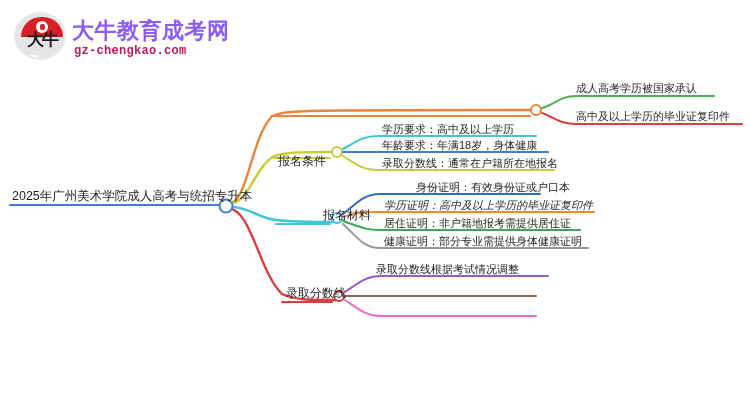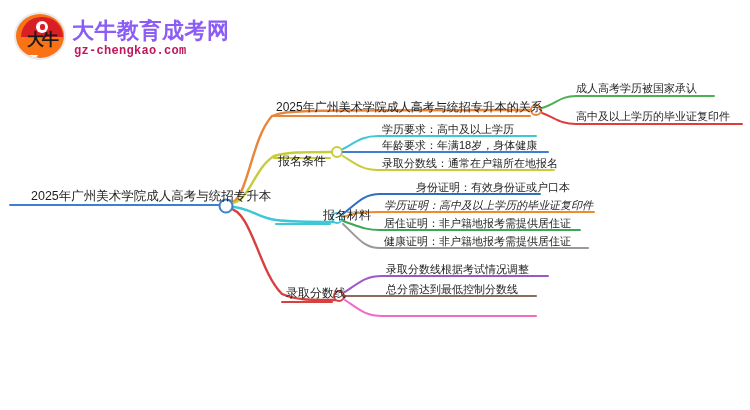--- a/index.html
+++ b/index.html
@@ -8,21 +8,21 @@
     background: #ffffff;
     font-family: "Liberation Sans", "DejaVu Sans", sans-serif;
     overflow: hidden;
   }
   #canvas { position: relative; width: 750px; height: 410px; background: #fff; }
 
   
   .logo-wrap { position: absolute; left: 14px; top: 8px; width: 200px; height: 58px; }
   .logo-bubble {
     position: absolute; left: 0; top: 4px; width: 52px; height: 48px;
-    background: #f97316; border: 2px solid #e9e9e9; border-radius: 50%;
+    background: #e5e5e5; border: 2px solid #e9e9e9; border-radius: 50%;
     overflow: hidden;
   }
   .logo-bubble:after {
     content: ""; position: absolute; left: 8px; bottom: -6px;
     width: 0; height: 0; border-left: 7px solid transparent;
     border-right: 7px solid transparent; border-top: 9px solid #ffffff;
     filter: drop-shadow(0 2px 0 #e9e9e9);
   }
   .logo-cap {
     position: absolute; left: 5px; top: 3px; width: 42px; height: 20px;
@@ -53,21 +53,21 @@
   }
 
   
   #map-svg { position: absolute; left: 0; top: 0; width: 750px; height: 410px; }
 
   
   .node {
     position: absolute; white-space: nowrap;
     color: #1d1d1d; line-height: 1.1;
   }
-  .node-root  { font-size: 12.5px; margin-left: 19px; }
+  .node-root  { font-size: 12.5px; }
   .node-l1    { font-size: 12px; }
   .node-l2    { font-size: 11px; }
 </style>
 </head>
 <body>
 
 <div id="canvas">
 
   <div class="logo-wrap">
     <div class="logo-bubble">
@@ -115,32 +115,30 @@
       <path d="M345 292 C 360 282, 366 276, 382 276 L 548 276" stroke="#9b59c8" stroke-width="2"></path>
       <path d="M345 296 L 382 296 L 536 296" stroke="#8d6a5a" stroke-width="2"></path>
       <path d="M345 300 C 360 310, 366 316, 382 316 L 536 316" stroke="#f06ac8" stroke-width="2"></path>
 
       <circle cx="226" cy="206" r="6.5" fill="#ffffff" stroke="#3f7fd0" stroke-width="2"></circle>
     </g>
   </svg>
 
   <div class="node node-root" style="left:12px; top:190px;">2025年广州美术学院成人高考与统招专升本</div>
 
-  <div class="node node-l1" style="left:276px; top:101px;">2025年广州美术学院成人高考与统招专升本的关系</div>
   <div class="node node-l2" style="left:576px; top:82px;">成人高考学历被国家承认</div>
   <div class="node node-l2" style="left:576px; top:110px;">高中及以上学历的毕业证复印件</div>
 
   <div class="node node-l1" style="left:278px; top:143px;margin-top:12px;">报名条件</div>
   <div class="node node-l2" style="left:382px; top:123px;">学历要求：高中及以上学历</div>
   <div class="node node-l2" style="left:382px; top:139px;">年龄要求：年满18岁，身体健康</div>
   <div class="node node-l2" style="left:382px; top:157px;">录取分数线：通常在户籍所在地报名</div>
 
   <div class="node node-l1" style="left:280px; top:209px;margin-left:43px;">报名材料</div>
   <div class="node node-l2" style="left:384px; top:181px;margin-left:32px;">身份证明：有效身份证或户口本</div>
   <div class="node node-l2" style="left:384px; top:199px;font-style:italic;">学历证明：高中及以上学历的毕业证复印件</div>
   <div class="node node-l2" style="left:384px; top:217px;">居住证明：非户籍地报考需提供居住证</div>
-  <div class="node node-l2" style="left:384px; top:235px;">健康证明：非户籍地报考需提供居住证</div>
+  <div class="node node-l2" style="left:384px; top:235px;">健康证明：部分专业需提供身体健康证明</div>
 
   <div class="node node-l1" style="left:286px; top:287px;">录取分数线</div>
-  <div class="node node-l2" style="left:386px; top:263px;">录取分数线根据考试情况调整</div>
-  <div class="node node-l2" style="left:386px; top:283px;">总分需达到最低控制分数线</div>
+  <div class="node node-l2" style="left:376px; top:263px;">录取分数线根据考试情况调整</div>
 
 </div>
 
 </body></html>

